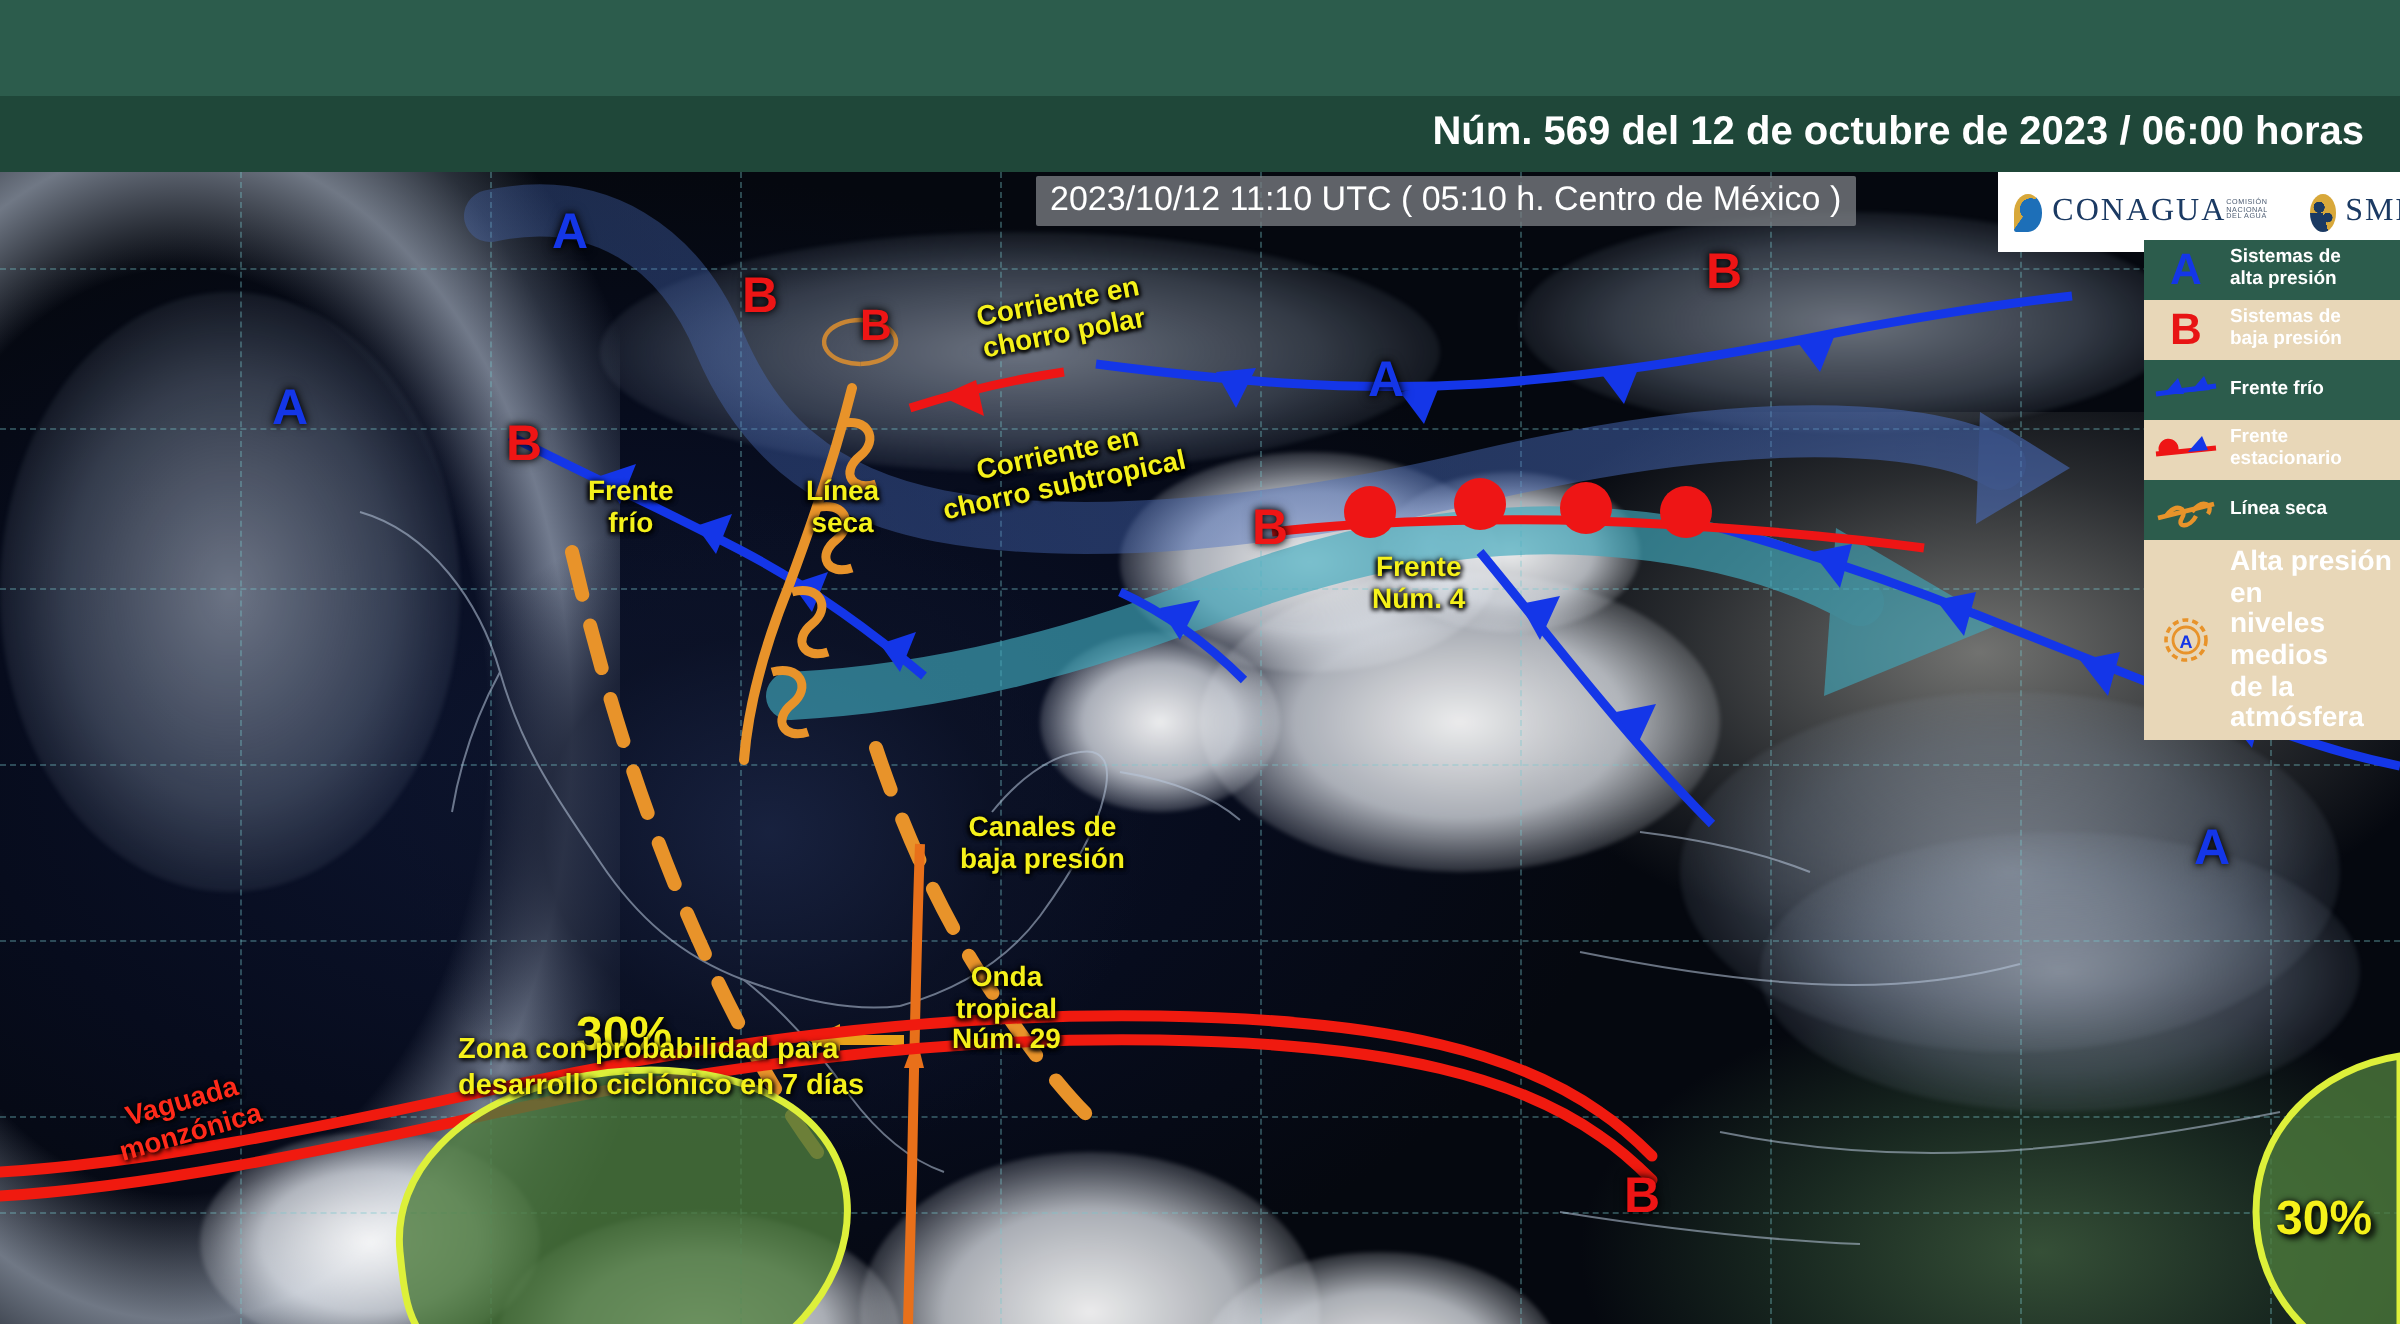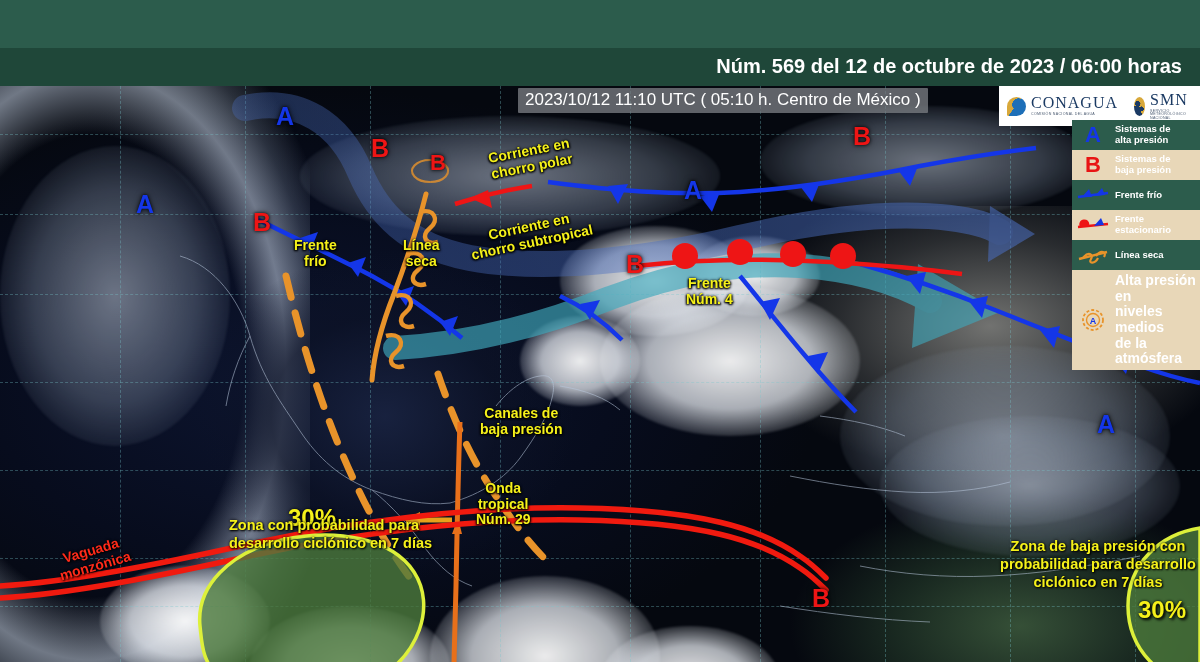--- a/index.html
+++ b/index.html
@@ -86,21 +86,21 @@
     border-radius:1px;
   }
 
   
   .logos {
     position:absolute; left:999px; top:0px; width:201px; height:40px;
     background:#ffffff; display:flex; align-items:center; gap:8px; padding:0 8px;
   }
   .logo-block { display:flex; align-items:center; gap:5px; }
   .logo-sep { width:1px; height:24px; background:#b8bec8; }
-  .logo-txt { display:flex; flex-direction:column; line-height:1; }
+  .logo-txt { display:flex; flex-direction:row; line-height:1; }
   .logo-main { font-size:16px; letter-spacing:1px; color:#1b3a63; font-family:"Liberation Serif", serif; }
   .logo-sub { font-size:3.6px; color:#4a5a70; letter-spacing:.3px; margin-top:2px; }
   .logo-mark-c {
     width:19px; height:19px;
     background:
       radial-gradient(circle at 60% 40%, #1d6fb8 0 38%, rgba(0,0,0,0) 39%),
       linear-gradient(125deg,#d8a83a 0 45%, #1d6fb8 46% 100%);
     border-radius:50% 50% 50% 8%;
   }
   .logo-mark-s {
@@ -369,23 +369,20 @@
 tropical
 Núm. 29</div>
 
     <div class="lbl red" style="left:58px;top:467px;font-size:14px;text-align:center;">Vaguada
 monzónica</div>
 
     <div class="pct" style="left:288px;top:418px;">30%</div>
     <div class="zone-txt" style="left:229px;top:430px;white-space:pre-line;">Zona con probabilidad para
 desarrollo ciclónico en 7 días</div>
 
-    <div class="zone-txt" style="left:1000px;top:451px;white-space:pre-line;text-align:center;width:196px;">Zona de baja presión con
-probabilidad para desarrollo
-ciclónico en 7 días</div>
     <div class="pct" style="left:1138px;top:510px;">30%</div>
 
     <div class="timestamp">2023/10/12 11:10 UTC ( 05:10 h. Centro de México )</div>
 
     <div class="logos">
       <div class="logo-block">
         <div class="logo-mark-c"></div>
         <div class="logo-txt">
           <div class="logo-main">CONAGUA</div>
           <div class="logo-sub">COMISIÓN NACIONAL DEL AGUA</div>

